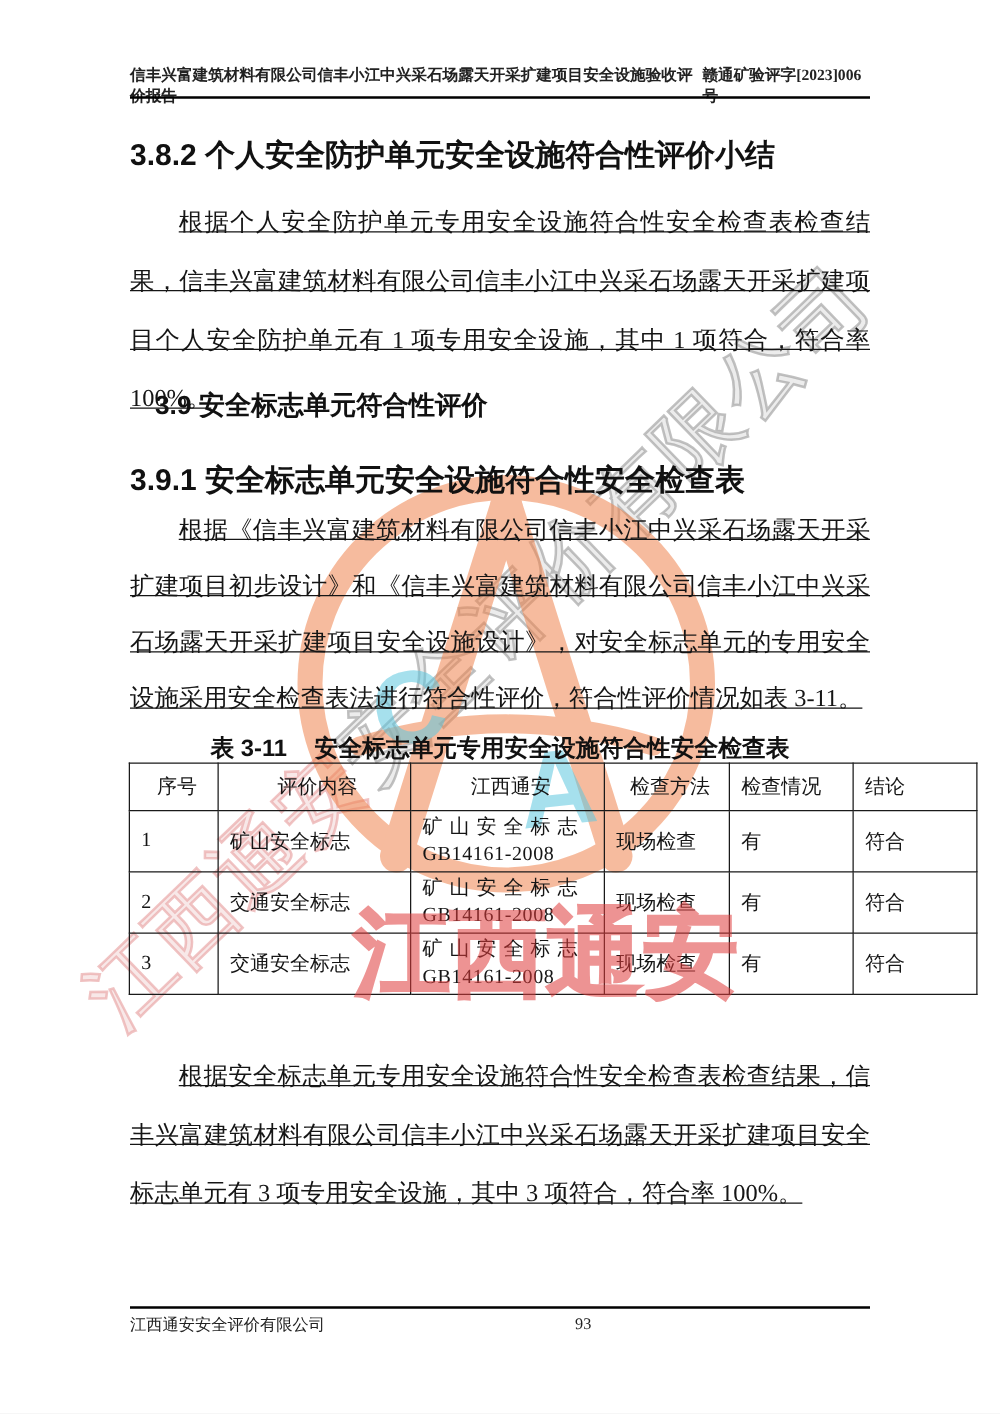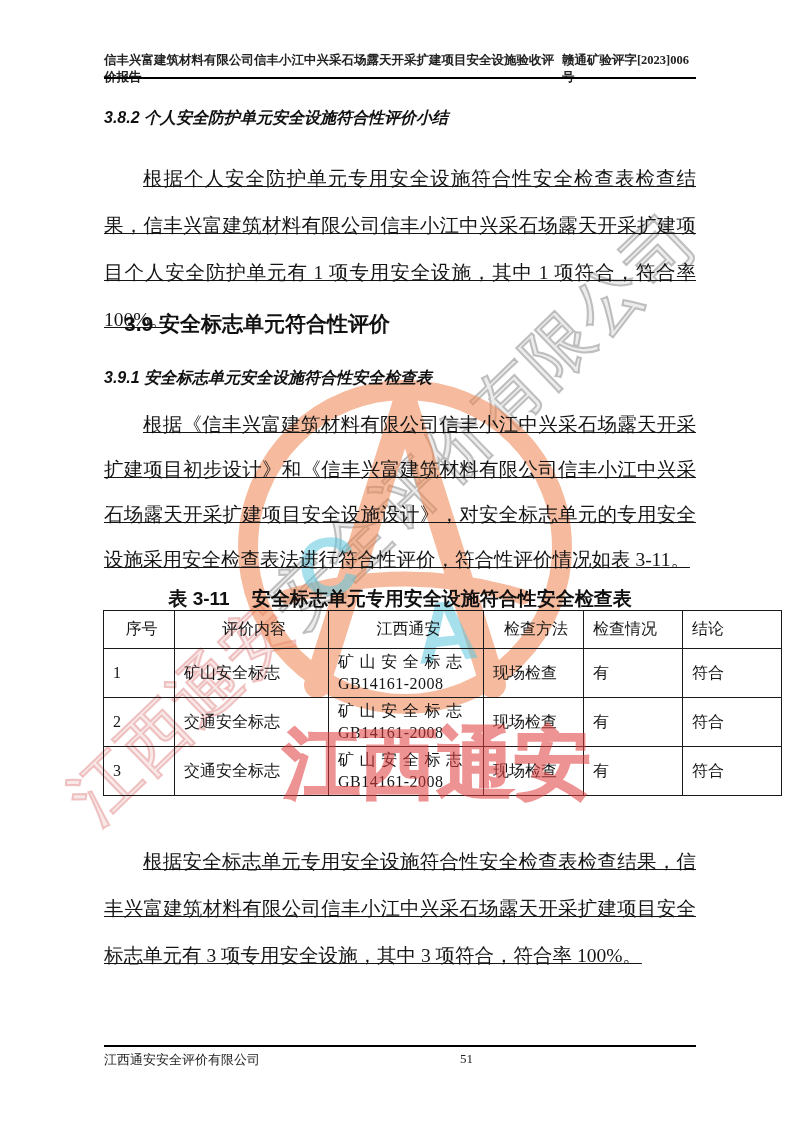--- a/index.html
+++ b/index.html
@@ -19,21 +19,21 @@
   .header-rule{position:absolute;left:104px;width:592px;top:77px;height:2px;background:#000;z-index:1;}
   .footer-rule{position:absolute;left:104px;width:592px;top:1045px;height:1.5px;background:#000;z-index:1;}
   .doc-footer{
     position:absolute;left:104px;width:592px;top:1051px;
     font-size:13px;color:#222;z-index:1;
   }
   .doc-footer .page-num{position:absolute;left:356px;top:0;}
   
   .blk{position:absolute;left:104px;width:592px;z-index:1;}
   .h1{font-family:"Liberation Sans","DejaVu Sans",sans-serif;font-weight:700;font-size:21px;color:#111;}
-  .h2{font-family:"Liberation Sans","DejaVu Sans",sans-serif;font-weight:700;font-size:16px;color:#111;font-style:italic;}
+  .h2{font-family:"Liberation Sans","DejaVu Sans",sans-serif;font-weight:700;font-size:24px;color:#111;}
   .para{
     font-size:19.5px;line-height:47px;text-align:justify;text-justify:inter-ideograph;
     text-indent:2em;color:#151515;text-decoration:underline;
   }
   
   .tbl-caption{
     position:absolute;left:104px;width:592px;top:586px;z-index:1;
     text-align:center;font-weight:700;font-size:19px;color:#111;
     font-family:"Liberation Sans","DejaVu Sans",sans-serif;
   }
@@ -157,16 +157,16 @@
   </tbody>
     </table>
 
   <div class="blk para" style="top:838px;">根据安全标志单元专用安全设施符合性安全检查表检查结果，信丰兴富建筑材料有限公司信丰小江中兴采石场露天开采扩建项目安全标志单元有 3 项专用安全设施，其中 3 项符合，符合率 100%。</div>
 
   <div class="wm-red">江西通安</div>
 
   <div class="footer-rule"></div>
   <div class="doc-footer">
     <span>江西通安安全评价有限公司</span>
-    <span class="page-num">51</span>
+    <span class="page-num">93</span>
   </div>
 
 </div>
 
 </body></html>

